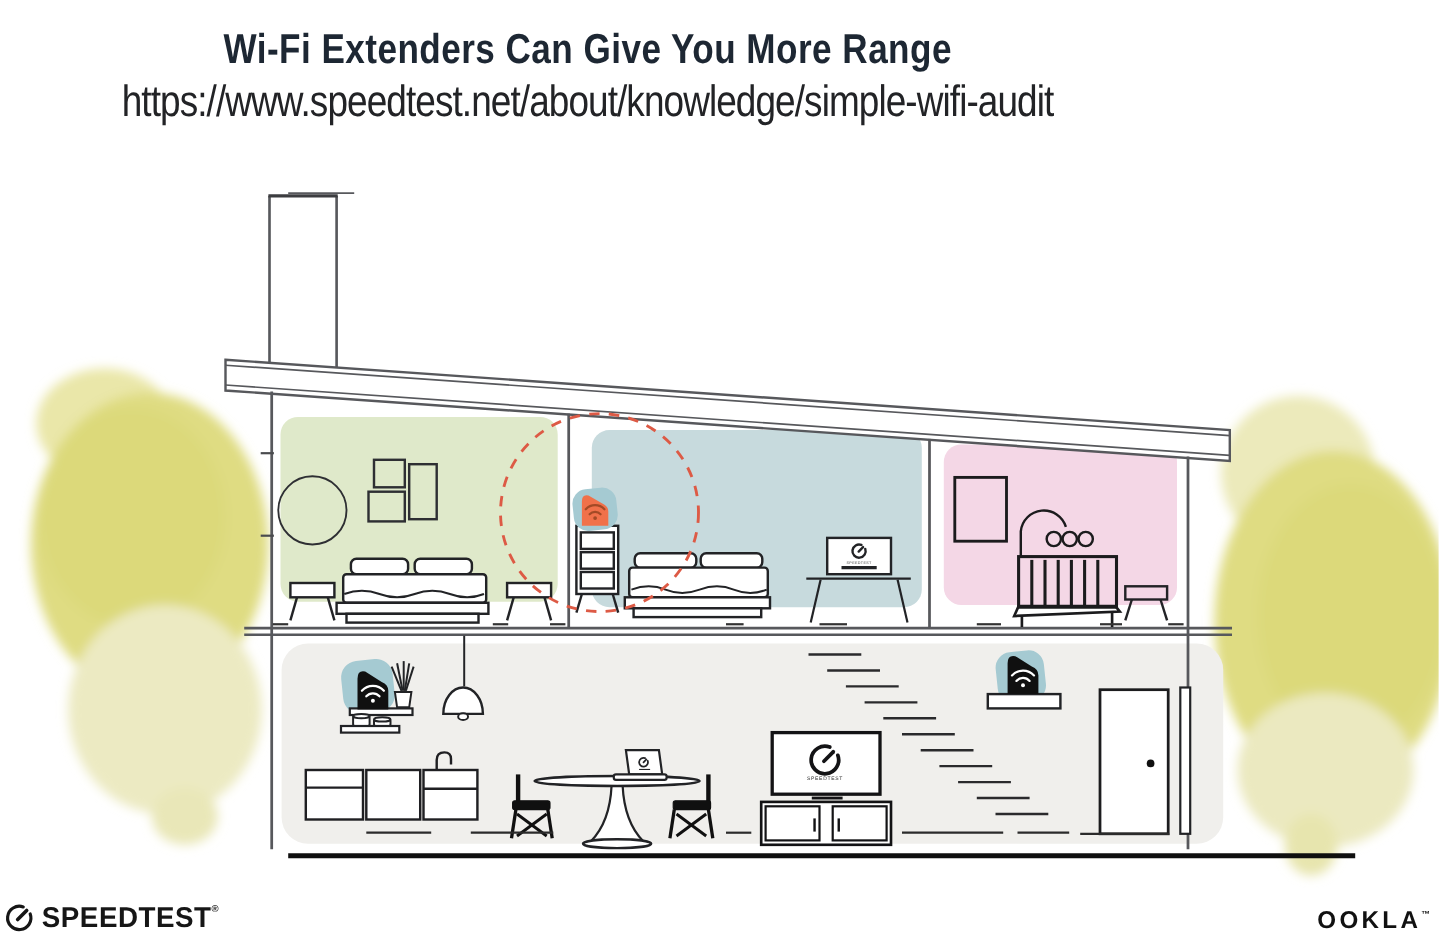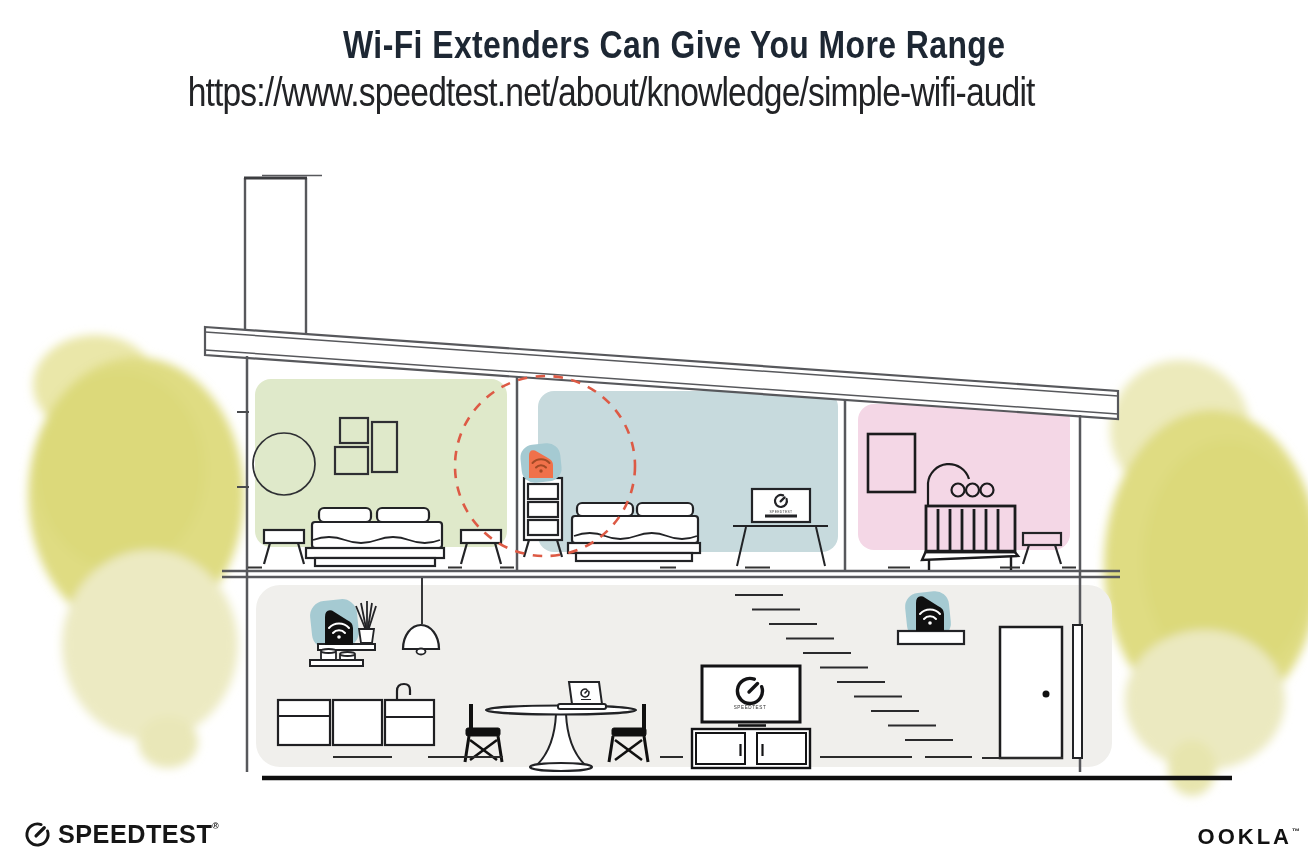--- a/index.html
+++ b/index.html
@@ -1,33 +1,33 @@
 <!DOCTYPE html>
 <html><head>
 <meta charset="utf-8">
 <style>
   html,body{margin:0;padding:0;}
   body{
     width:1308px;height:861px;position:relative;background:#ffffff;
     font-family:"Liberation Sans", sans-serif;overflow:hidden;
   }
-  .hdr{position:absolute;left:0;width:1068px;text-align:right;}
+  .hdr{position:absolute;left:0;width:1068px;text-align:center;}
   .hdr-title{top:24px;}
   .hdr-title span{
     display:inline-block;font-size:38px;font-weight:bold;color:#1d2733;
     transform:scaleX(.84);transform-origin:center;letter-spacing:.5px;white-space:nowrap;
   }
-  .hdr-url{top:70px;margin-left:47px;}
+  .hdr-url{top:70px;}
   .hdr-url span{
     display:inline-block;font-size:40px;font-weight:400;color:#222326;
     transform:scaleX(.84);transform-origin:center;letter-spacing:-1px;white-space:nowrap;
   }
   .scene{position:absolute;left:0;top:0;width:1308px;height:861px;}
   .ft-left{
-    position:absolute;left:24px;top:819px;display:flex;align-items:center;gap:7px;
+    position:absolute;left:4px;top:819px;display:flex;align-items:center;gap:7px;
   }
   .ft-left .word{
     font-size:26px;font-weight:bold;color:#161616;letter-spacing:.5px;
     transform:scaleX(.97);transform-origin:left center;
   }
   .ft-left sup{font-size:9px;font-weight:bold;color:#161616;vertical-align:14px;}
   .ft-right{
     position:absolute;right:8px;top:824px;font-size:22px;font-weight:bold;color:#111;
     letter-spacing:3px;
   }

